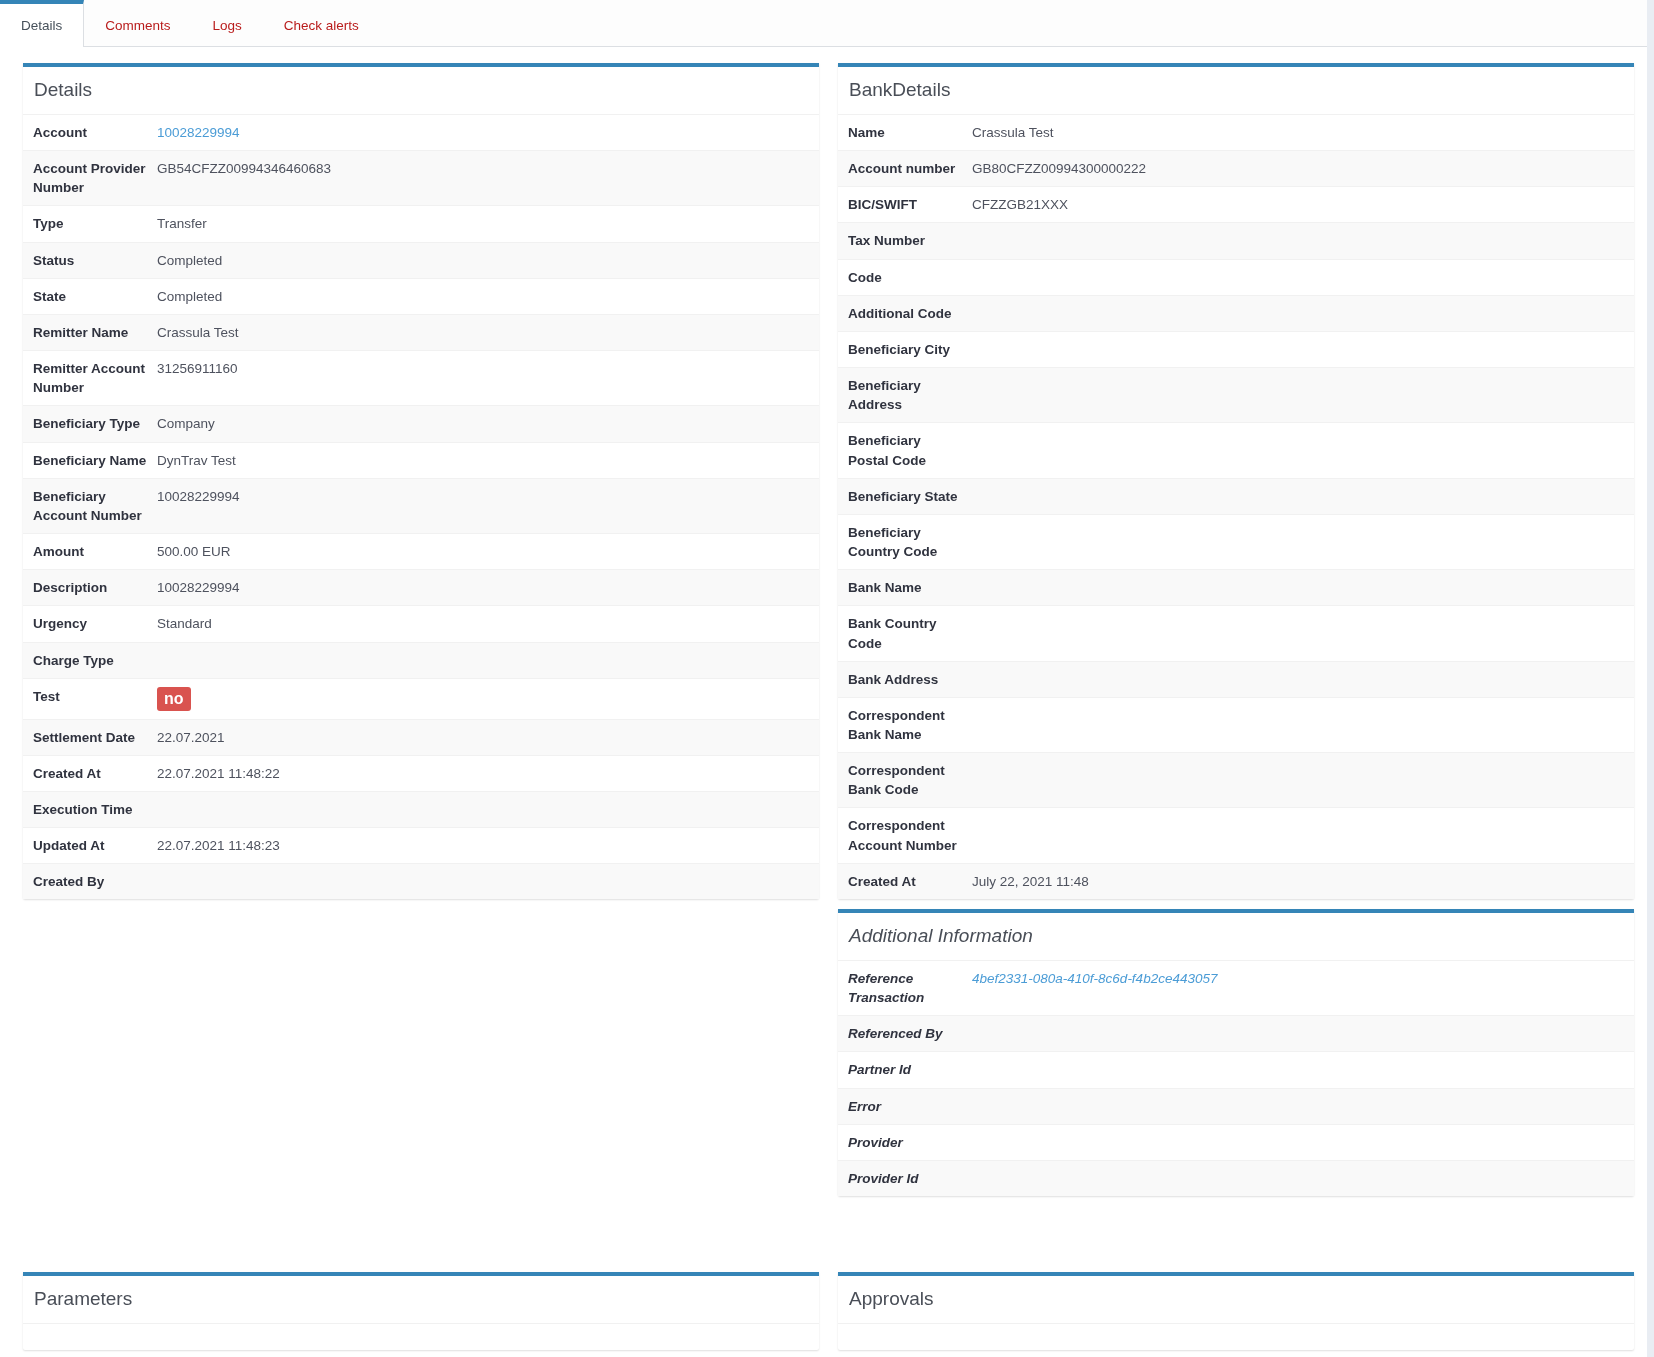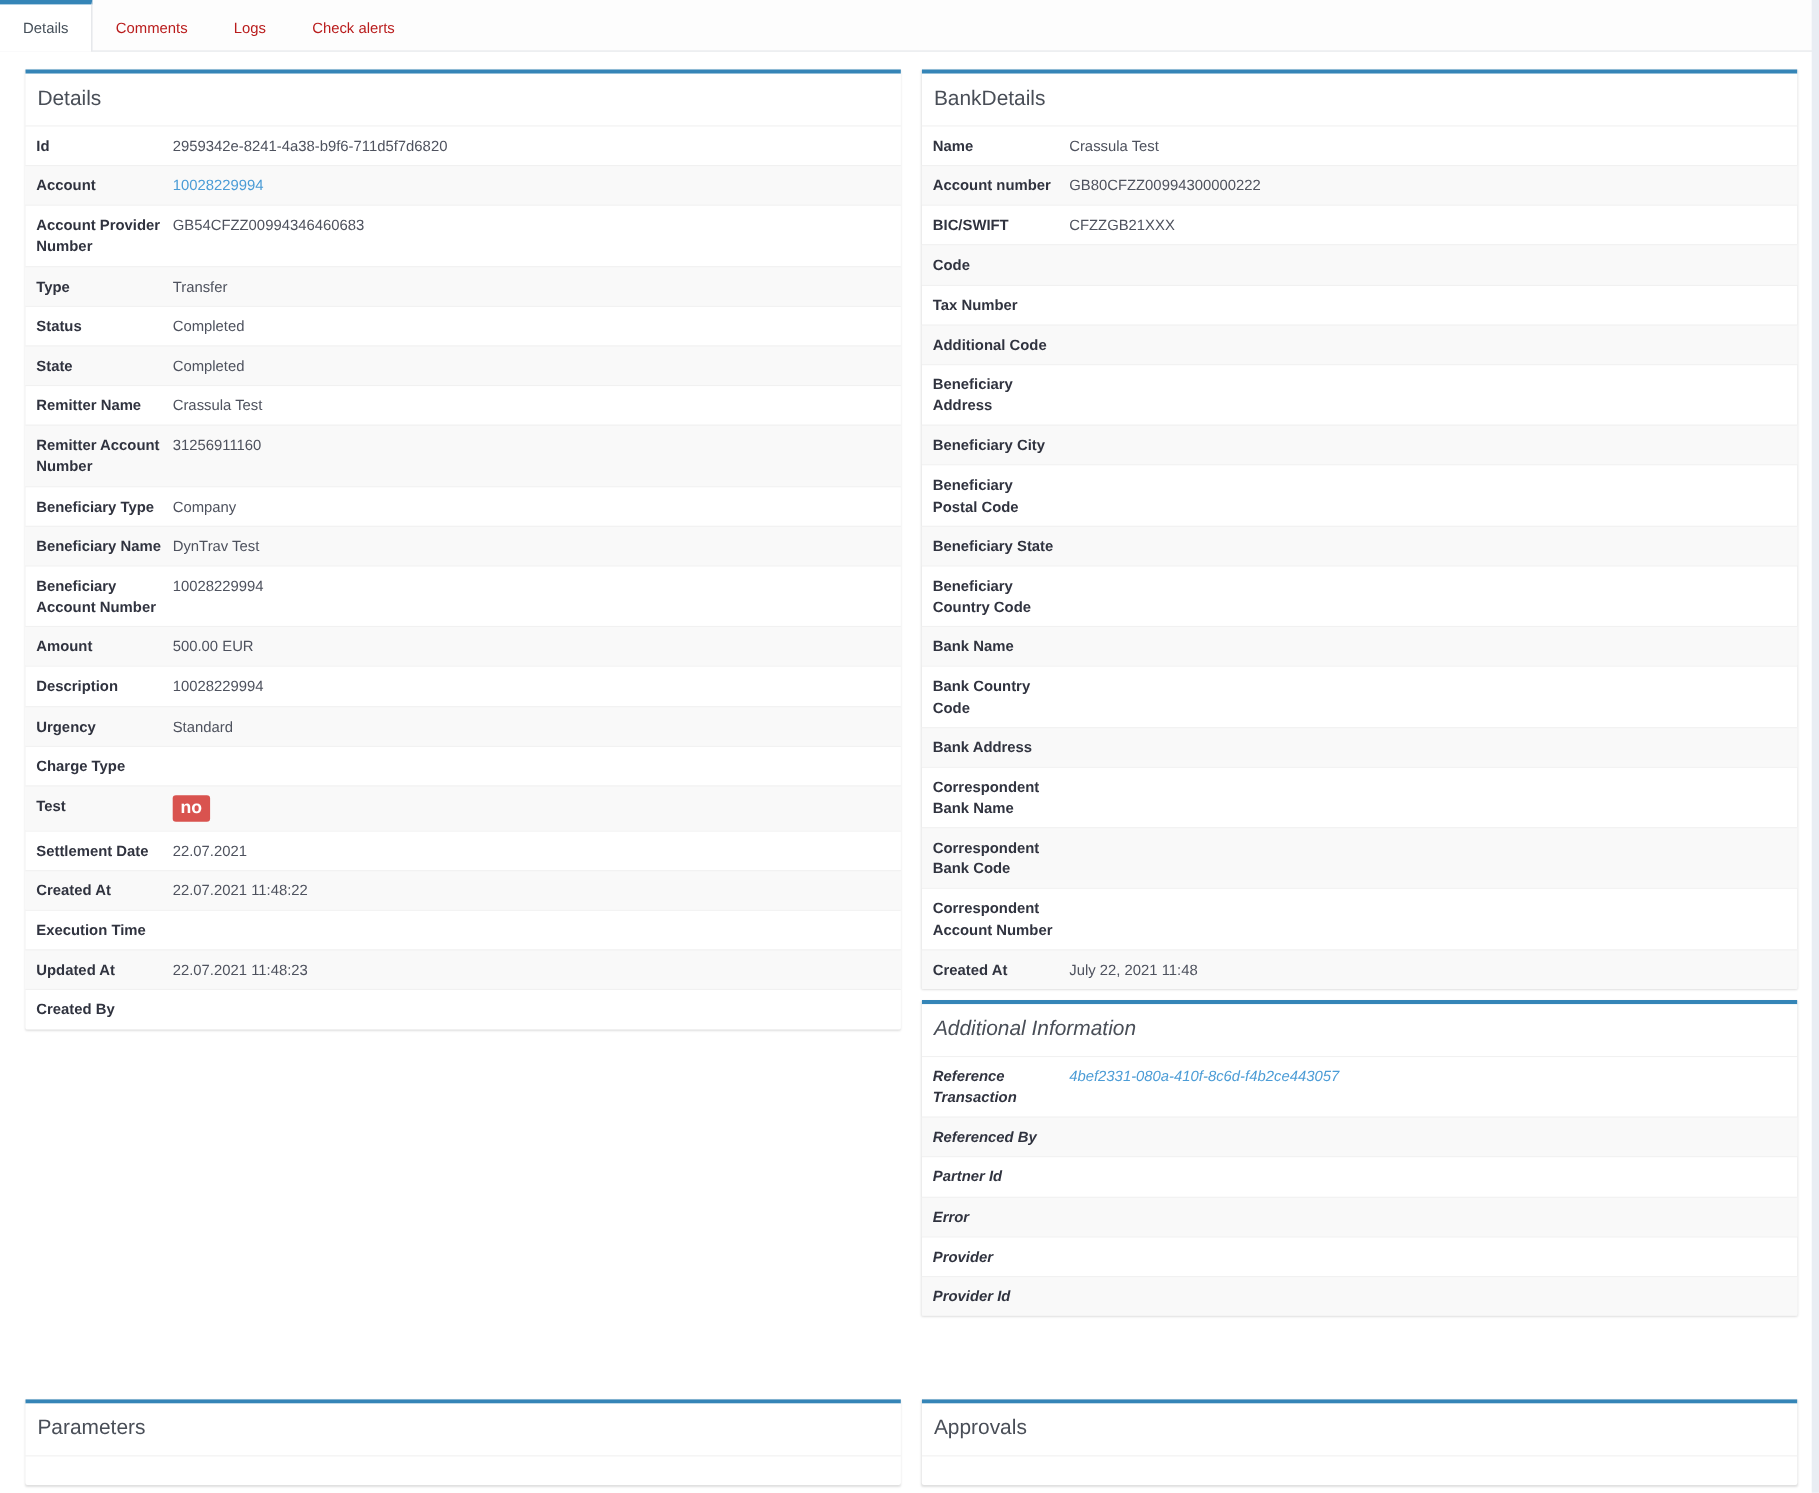--- a/index.html
+++ b/index.html
@@ -114,24 +114,20 @@
     <div class="tab">Logs</div>
     <div class="tab">Check alerts</div>
   </div>
 
 <div class="main">
 
   <section class="panel">
     <div class="panel-header">Details</div>
     <div class="rows">
         <div class="row">
-          <div class="label">Id</div>
-          <div class="value">2959342e-8241-4a38-b9f6-711d5f7d6820</div>
-        </div>
-        <div class="row">
           <div class="label">Account</div>
           <div class="value"><a>10028229994</a></div>
         </div>
         <div class="row">
           <div class="label">Account Provider Number</div>
           <div class="value">GB54CFZZ00994346460683</div>
         </div>
         <div class="row">
           <div class="label">Type</div>
           <div class="value">Transfer</div>
@@ -217,37 +213,37 @@
           </div>
           <div class="row">
             <div class="label">Account number</div>
             <div class="value">GB80CFZZ00994300000222</div>
           </div>
           <div class="row">
             <div class="label">BIC/SWIFT</div>
             <div class="value">CFZZGB21XXX</div>
           </div>
           <div class="row">
+            <div class="label">Tax Number</div>
+            <div class="value"></div>
+          </div>
+          <div class="row">
             <div class="label">Code</div>
             <div class="value"></div>
           </div>
           <div class="row">
-            <div class="label">Tax Number</div>
-            <div class="value"></div>
-          </div>
-          <div class="row">
             <div class="label">Additional Code</div>
             <div class="value"></div>
           </div>
           <div class="row">
+            <div class="label">Beneficiary City</div>
+            <div class="value"></div>
+          </div>
+          <div class="row">
             <div class="label">Beneficiary Address</div>
-            <div class="value"></div>
-          </div>
-          <div class="row">
-            <div class="label">Beneficiary City</div>
             <div class="value"></div>
           </div>
           <div class="row">
             <div class="label">Beneficiary Postal Code</div>
             <div class="value"></div>
           </div>
           <div class="row">
             <div class="label">Beneficiary State</div>
             <div class="value"></div>
           </div>

